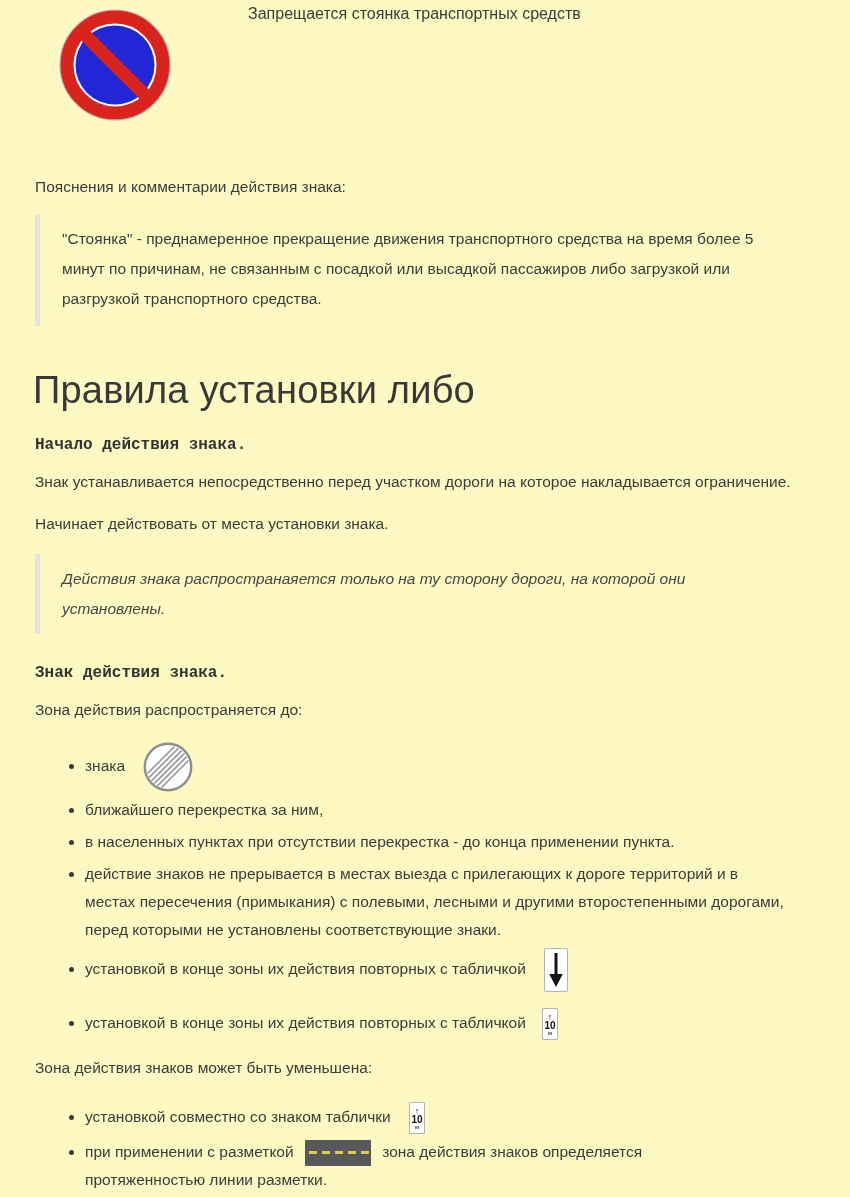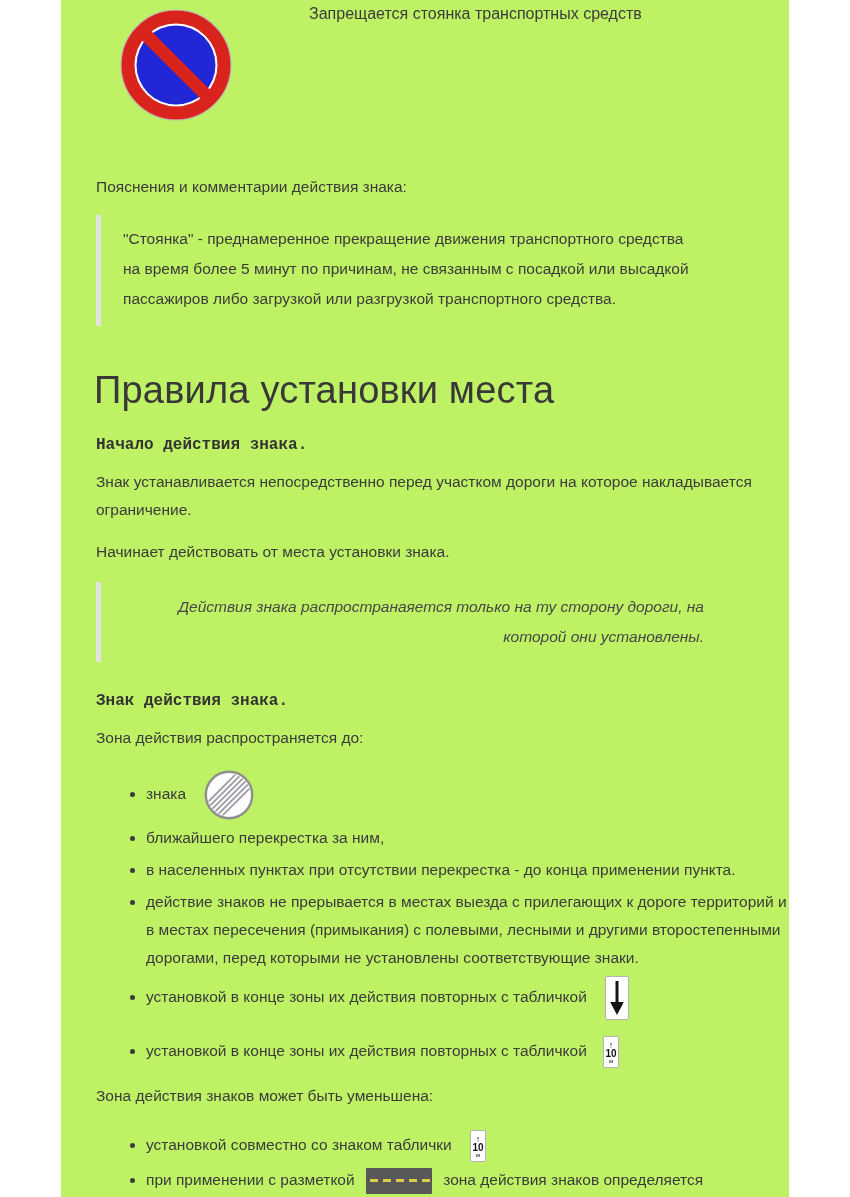--- a/index.html
+++ b/index.html
@@ -1,38 +1,38 @@
 <!DOCTYPE html>
 <html lang="ru"><head>
 <meta charset="utf-8">
 <style>
   html,body{margin:0;padding:0;background:#ffffff;}
   .page{
     position:relative;
-    width:728px;height:1197px;
+    width:850px;height:1197px;
     margin:0 auto;
-    background:#bef264;
+    background:#fef9c3;
     overflow:hidden;
     font-family:"Liberation Sans", sans-serif;
     color:#3b3b3b;
     font-size:15.5px;
   }
   
   .header{position:relative;height:162px;}
   .sign-328{position:absolute;left:59px;top:7px;}
   .caption{position:absolute;left:248px;top:4px;font-size:16px;color:#3c3c3c;line-height:20px;}
   
   .lead{margin:16px 30px 8px 35px;line-height:18px;}
   blockquote{
     margin:19px 85px 0 35px;
     border-left:5px solid #e3e3e3;
     padding:9px 0 12px 22px;
     line-height:30px;
   }
-  blockquote.q2{margin-top:16px;padding-top:10px;padding-bottom:10px;font-style:italic;color:#474747;text-align:right;}
+  blockquote.q2{margin-top:16px;padding-top:10px;padding-bottom:10px;font-style:italic;color:#474747;}
   h1{
     margin:42px 0 0 33px;
     font-size:38px;font-weight:400;color:#383838;line-height:44px;
     letter-spacing:0.2px;
   }
   .bold-head{margin:24px 30px 0 35px;font-weight:700;font-size:16px;color:#333;line-height:18px;font-family:Liberation Mono, monospace;}
   .end-head{margin-top:30px;}
   .body-p{margin:14px 30px 0 35px;line-height:28px;}
   .p-narrow{max-width:785px;}
   
@@ -85,21 +85,21 @@
     </svg>
     <div class="caption">Запрещается стоянка транспортных средств</div>
   </div>
 
   <p class="lead">Пояснения и комментарии действия знака:</p>
 
   <blockquote class="q1">
     <span>"Стоянка" - преднамеренное прекращение движения транспортного средства на время более 5 минут по причинам, не связанным с посадкой или высадкой пассажиров либо загрузкой или разгрузкой транспортного средства.</span>
   </blockquote>
 
-  <h1>Правила установки места</h1>
+  <h1>Правила установки либо</h1>
 
   <p class="bold-head">Начало действия знака.</p>
   <p class="body-p p-narrow">Знак устанавливается непосредственно перед участком дороги на которое накладывается ограничение.</p>
   <p class="body-p">Начинает действовать от места установки знака.</p>
 
   <blockquote class="q2">
     <span>Действия знака распространаяется только на ту сторону дороги, на которой они установлены.</span>
   </blockquote>
 
   <p class="bold-head end-head">Знак действия знака.</p>

